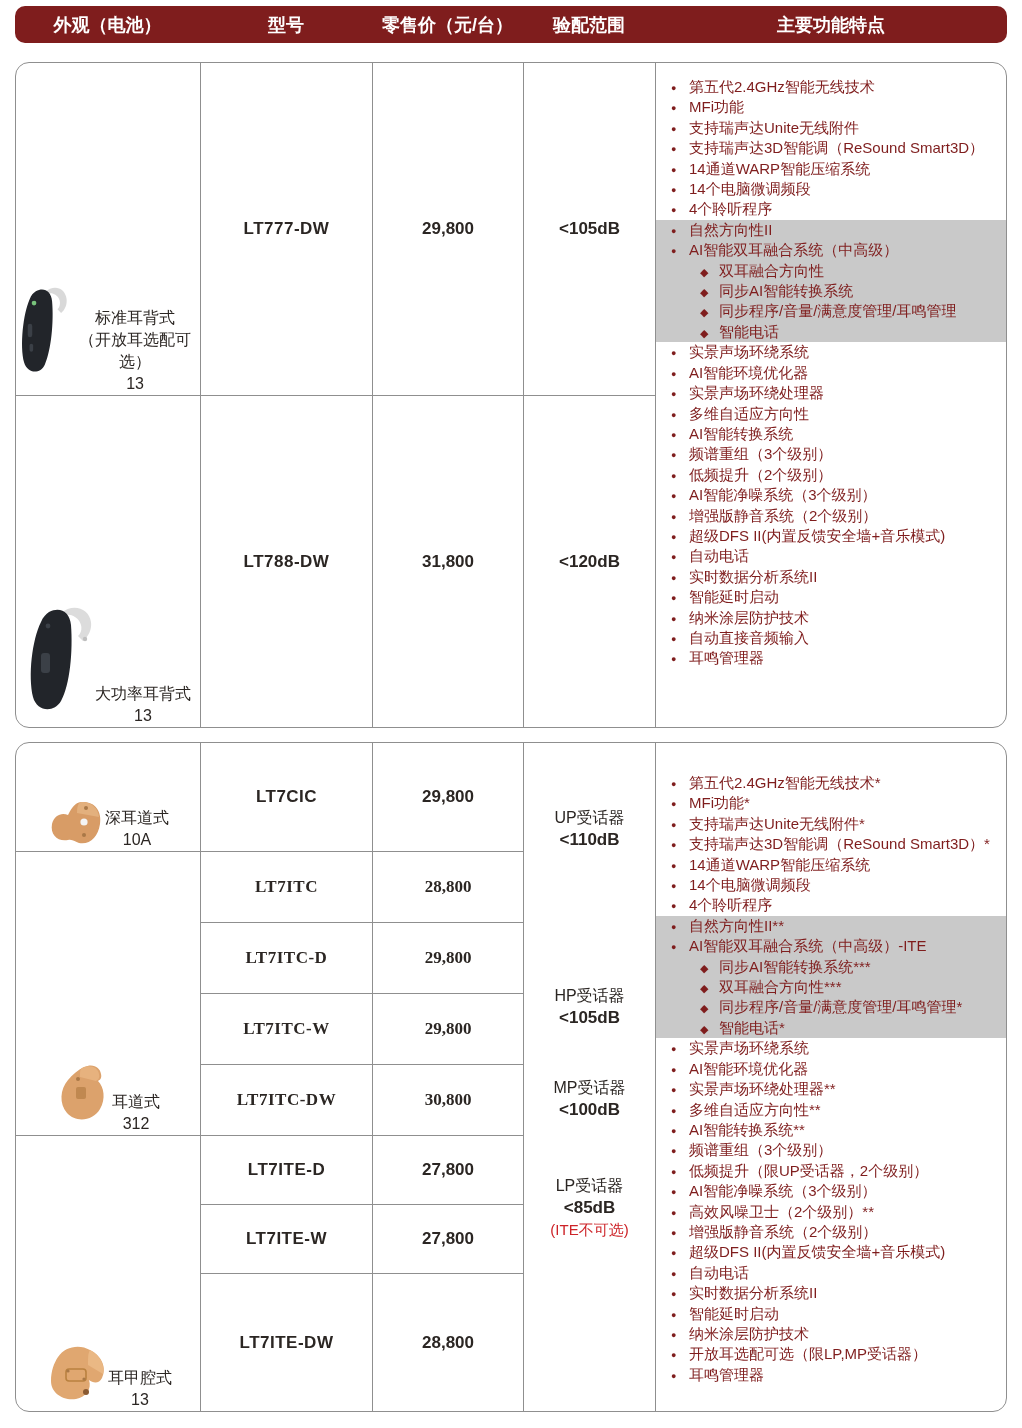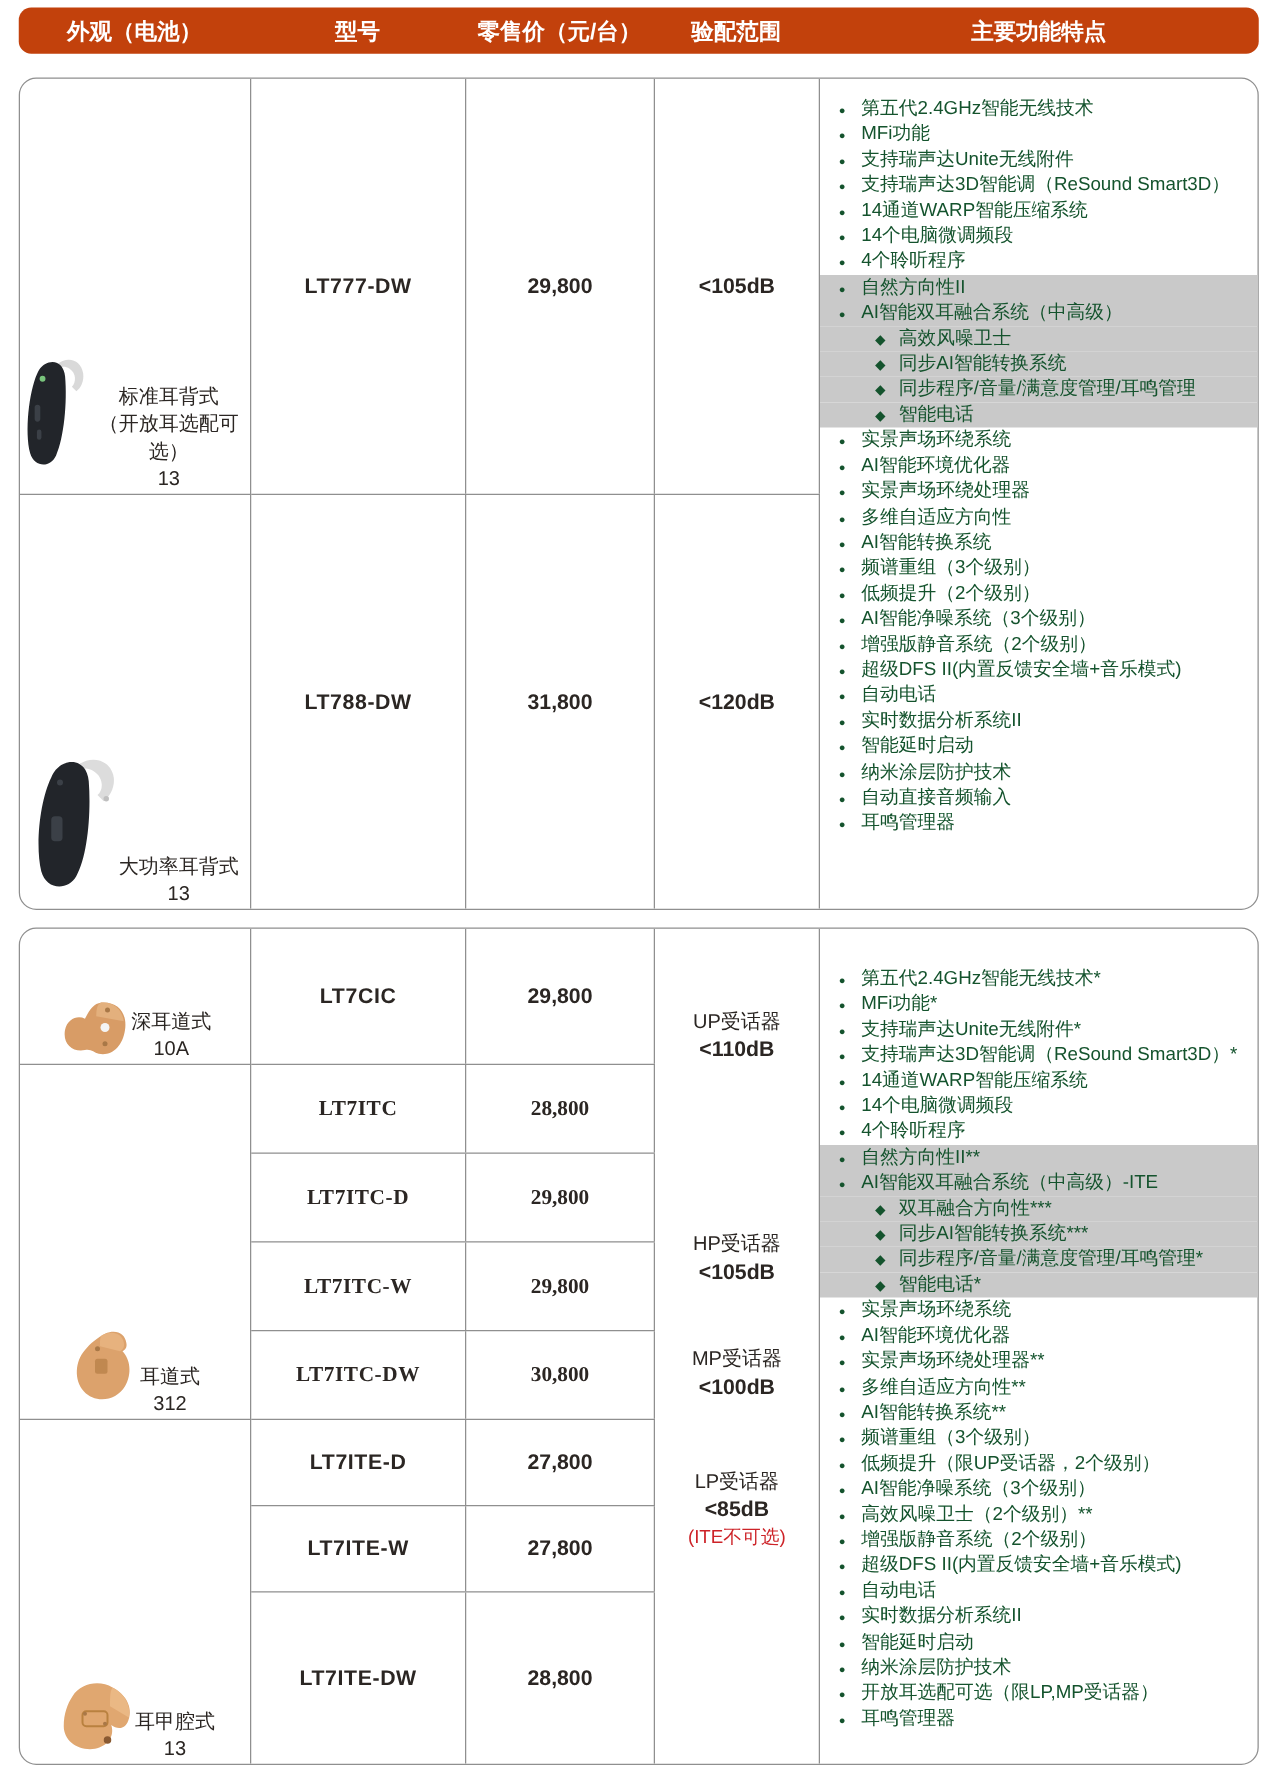--- a/index.html
+++ b/index.html
@@ -8,21 +8,21 @@
     background: #ffffff;
     font-family: "Liberation Sans", "DejaVu Sans", sans-serif;
     color: #2b2623;
     position: relative;
   }
   .page { position: absolute; left: 15px; top: 6px; width: 992px; }
 
   
   .header-bar {
     height: 37px; border-radius: 10px;
-    background: #c2410c;
+    background: #7f1d1d;
     display: flex; align-items: center;
     color: #ffffff; font-size: 18px; font-weight: bold;
   }
   .hcol { text-align: center; }
   .hcol.c1 { width: 185px; }
   .hcol.c2 { width: 172px; }
   .hcol.c3 { width: 151px; }
   .hcol.c4 { width: 132px; }
   .hcol.c5 { flex: 1; }
 
@@ -74,21 +74,21 @@
   .range-item:nth-child(3) { top: 334px; }
   .range-item:nth-child(4) { top: 432px; }
 
   
   .colE { flex: 1; }
   .features { list-style: none; }
   .t1 .features { padding-top: 14px; }
   .t2 .features { padding-top: 30px; }
   .f-item {
     position: relative; font-size: 15px; line-height: 20.4px;
-    padding-left: 33px; padding-right: 6px; color: #14532d;
+    padding-left: 33px; padding-right: 6px; color: #7f1d1d;
   }
   .f-item::before { content: "●"; position: absolute; left: 15px; top: 1px; font-size: 9px; }
   .f-item.sub { padding-left: 63px; }
   .f-item.sub::before { content: "◆"; left: 44px; font-size: 11px; }
   .f-item.hl { background: #c9c9c9; }
 </style>
 </head>
 <body>
 
 <div class="page">
@@ -152,21 +152,21 @@
 
       <li class="f-item"><span>第五代2.4GHz智能无线技术</span></li>
           <li class="f-item"><span>MFi功能</span></li>
           <li class="f-item"><span>支持瑞声达Unite无线附件</span></li>
           <li class="f-item"><span>支持瑞声达3D智能调（ReSound Smart3D）</span></li>
           <li class="f-item"><span>14通道WARP智能压缩系统</span></li>
           <li class="f-item"><span>14个电脑微调频段</span></li>
           <li class="f-item"><span>4个聆听程序</span></li>
           <li class="f-item hl"><span>自然方向性II</span></li>
           <li class="f-item hl"><span>AI智能双耳融合系统（中高级）</span></li>
-          <li class="f-item hl sub"><span>高效风噪卫士</span></li>
+          <li class="f-item hl sub"><span>双耳融合方向性</span></li>
           <li class="f-item hl sub"><span>同步AI智能转换系统</span></li>
           <li class="f-item hl sub"><span>同步程序/音量/满意度管理/耳鸣管理</span></li>
           <li class="f-item hl sub"><span>智能电话</span></li>
           <li class="f-item"><span>实景声场环绕系统</span></li>
           <li class="f-item"><span>AI智能环境优化器</span></li>
           <li class="f-item"><span>实景声场环绕处理器</span></li>
           <li class="f-item"><span>多维自适应方向性</span></li>
           <li class="f-item"><span>AI智能转换系统</span></li>
           <li class="f-item"><span>频谱重组（3个级别）</span></li>
           <li class="f-item"><span>低频提升（2个级别）</span></li>
@@ -293,22 +293,22 @@
 
       <li class="f-item"><span>第五代2.4GHz智能无线技术*</span></li>
           <li class="f-item"><span>MFi功能*</span></li>
           <li class="f-item"><span>支持瑞声达Unite无线附件*</span></li>
           <li class="f-item"><span>支持瑞声达3D智能调（ReSound Smart3D）*</span></li>
           <li class="f-item"><span>14通道WARP智能压缩系统</span></li>
           <li class="f-item"><span>14个电脑微调频段</span></li>
           <li class="f-item"><span>4个聆听程序</span></li>
           <li class="f-item hl"><span>自然方向性II**</span></li>
           <li class="f-item hl"><span>AI智能双耳融合系统（中高级）-ITE</span></li>
+          <li class="f-item hl sub"><span>同步AI智能转换系统***</span></li>
           <li class="f-item hl sub"><span>双耳融合方向性***</span></li>
-          <li class="f-item hl sub"><span>同步AI智能转换系统***</span></li>
           <li class="f-item hl sub"><span>同步程序/音量/满意度管理/耳鸣管理*</span></li>
           <li class="f-item hl sub"><span>智能电话*</span></li>
           <li class="f-item"><span>实景声场环绕系统</span></li>
           <li class="f-item"><span>AI智能环境优化器</span></li>
           <li class="f-item"><span>实景声场环绕处理器**</span></li>
           <li class="f-item"><span>多维自适应方向性**</span></li>
           <li class="f-item"><span>AI智能转换系统**</span></li>
           <li class="f-item"><span>频谱重组（3个级别）</span></li>
           <li class="f-item"><span>低频提升（限UP受话器，2个级别）</span></li>
           <li class="f-item"><span>AI智能净噪系统（3个级别）</span></li>

